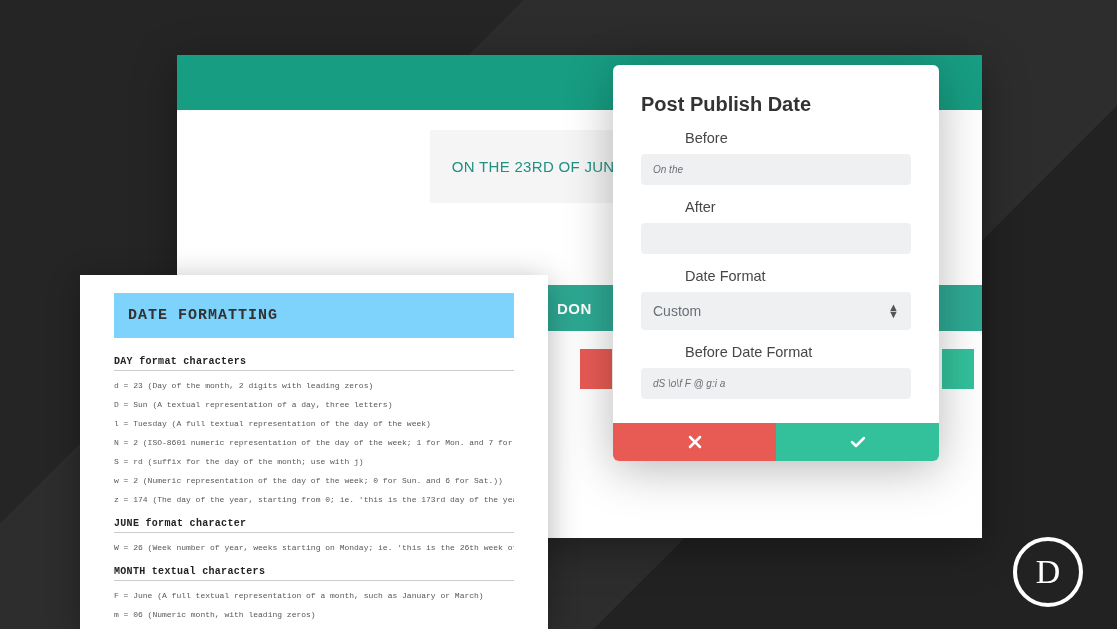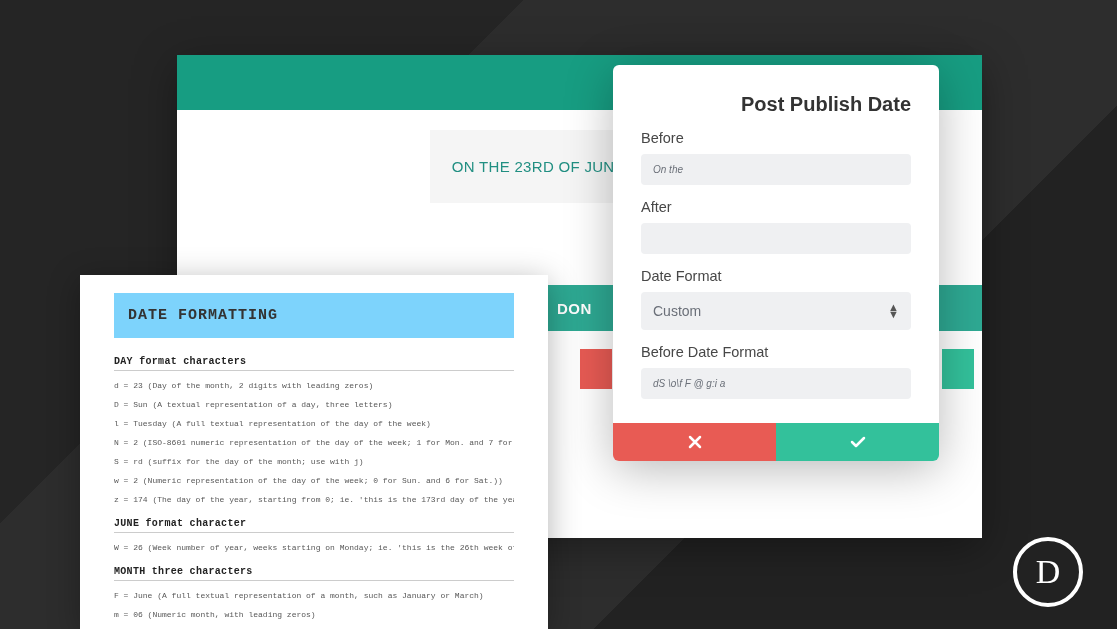--- a/index.html
+++ b/index.html
@@ -96,28 +96,28 @@
     border-radius: 6px;
     box-shadow: 0 8px 48px rgba(0,0,0,0.28);
     z-index: 5;
     padding: 28px 28px 0 28px;
   }
   .panel-title {
     font-size: 20px;
     font-weight: 600;
     color: #333;
     margin-bottom: 14px;
-    text-align: right;
   }
   .field-label {
     font-size: 14.5px;
     font-weight: 500;
     color: #474747;
     margin-bottom: 8px;
     margin-top: 14px;
+    margin-left: 44px;
   }
   .field-input {
     width: 100%;
     background: #eff0f2;
     border: none;
     border-radius: 4px;
     padding: 10px 12px;
     font-size: 10px;
     color: #6a6f78;
     font-family: inherit;
@@ -282,20 +282,20 @@
   <div class="doc-line">D = Sun (A textual representation of a day, three letters)</div>
   <div class="doc-line">l = Tuesday (A full textual representation of the day of the week)</div>
   <div class="doc-line">N = 2 (ISO-8601 numeric representation of the day of the week; 1 for Mon. and 7 for Sun.))</div>
   <div class="doc-line">S = rd (suffix for the day of the month; use with j)</div>
   <div class="doc-line">w = 2 (Numeric representation of the day of the week; 0 for Sun. and 6 for Sat.))</div>
   <div class="doc-line">z = 174 (The day of the year, starting from 0; ie. 'this is the 173rd day of the year')</div>
 
   <div class="doc-section">JUNE format character</div>
   <div class="doc-line">W = 26 (Week number of year, weeks starting on Monday; ie. 'this is the 26th week of the year')</div>
 
-  <div class="doc-section">MONTH three characters</div>
+  <div class="doc-section">MONTH textual characters</div>
   <div class="doc-line">F = June (A full textual representation of a month, such as January or March)</div>
   <div class="doc-line">m = 06 (Numeric month, with leading zeros)</div>
 </div>
 
 <div class="logo">
   <span>D</span>
 </div>
 
 </body></html>

